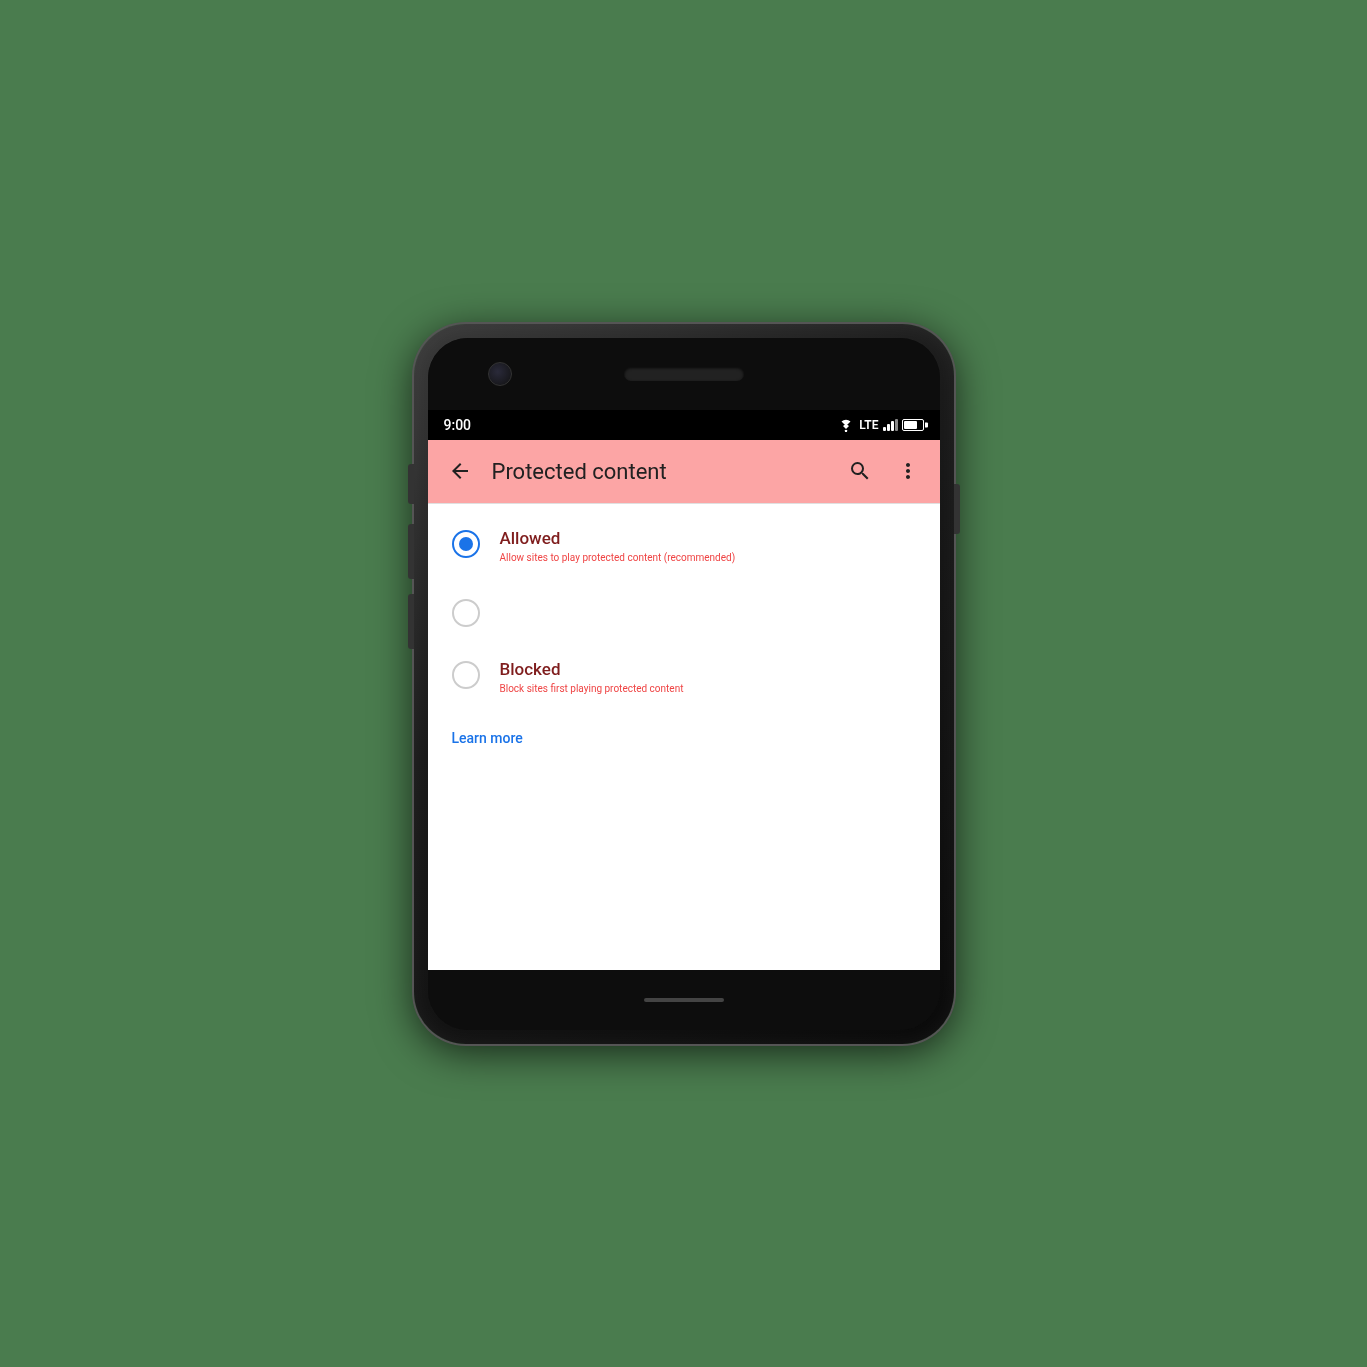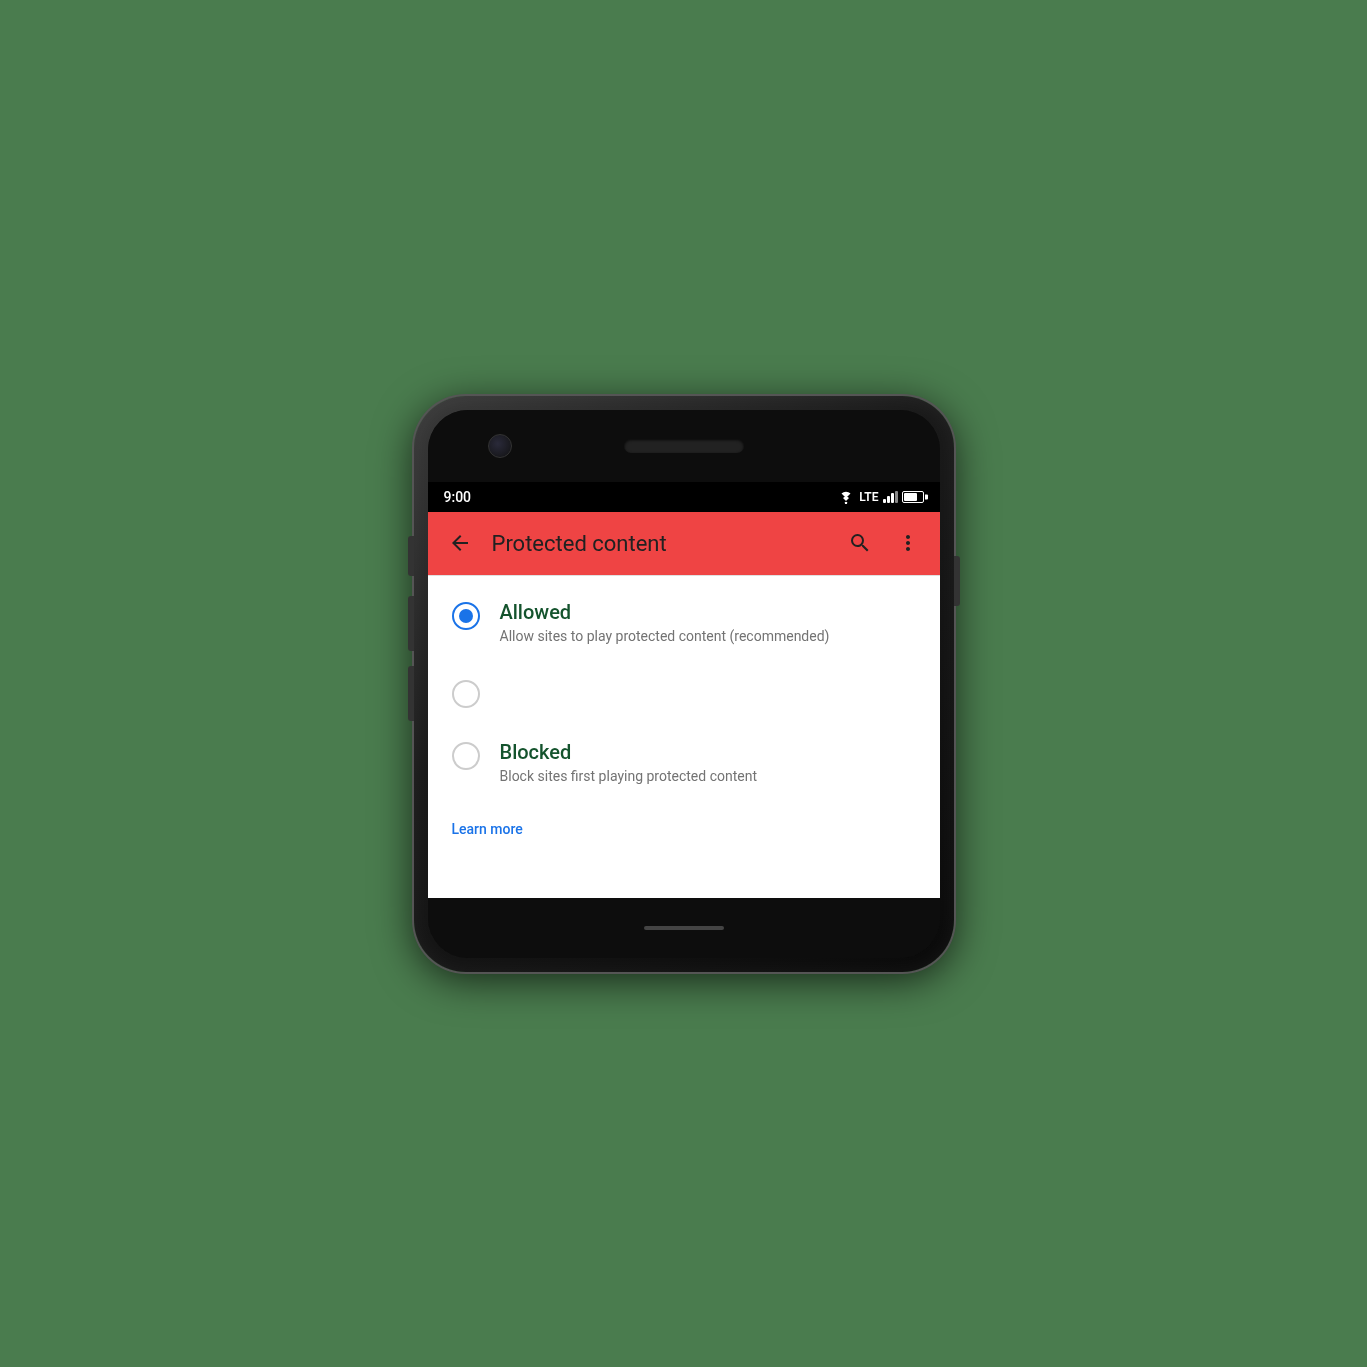--- a/index.html
+++ b/index.html
@@ -8,21 +8,21 @@
       background: #4a7c4e;
       display: flex;
       justify-content: center;
       align-items: center;
       min-height: 100vh;
       font-family: 'Roboto', Arial, sans-serif;
     }
 
     .phone-outer {
       width: 540px;
-      height: 576px;
+      height: 720px;
       background: linear-gradient(145deg, #3a3a3a 0%, #1a1a1a 40%, #0a0a0a 100%);
       border-radius: 52px;
       padding: 14px;
       box-shadow:
         0 0 0 2px #555,
         0 8px 40px rgba(0,0,0,0.7),
         inset 0 0 20px rgba(255,255,255,0.05);
       position: relative;
     }
 
@@ -144,21 +144,21 @@
     .screen-content {
       background: #fff;
       flex: 1;
       display: flex;
       flex-direction: column;
     }
 
     
     .app-bar {
       height: 64px;
-      background: #ef4444;
+      background: #fca5a5;
       display: flex;
       align-items: center;
       padding: 0 8px;
       border-bottom: 1px solid #e0e0e0;
       flex-shrink: 0;
     }
 
     .back-button {
       width: 48px;
       height: 48px;
@@ -230,29 +230,29 @@
       height: 14px;
       border-radius: 50%;
       background: #1a73e8;
     }
 
     .option-text {
       flex: 1;
     }
 
     .option-title {
-      font-size: 20px;
+      font-size: 17px;
       font-weight: 500;
-      color: #14532d;
+      color: #7f1d1d;
       margin-bottom: 3px;
     }
 
     .option-desc {
-      font-size: 14px;
-      color: #737373;
+      font-size: 10px;
+      color: #ef4444;
       line-height: 1.4;
     }
 
     .learn-more-section {
       padding: 16px 24px;
     }
 
     .learn-more-link {
       font-size: 14px;
       color: #1a73e8;

